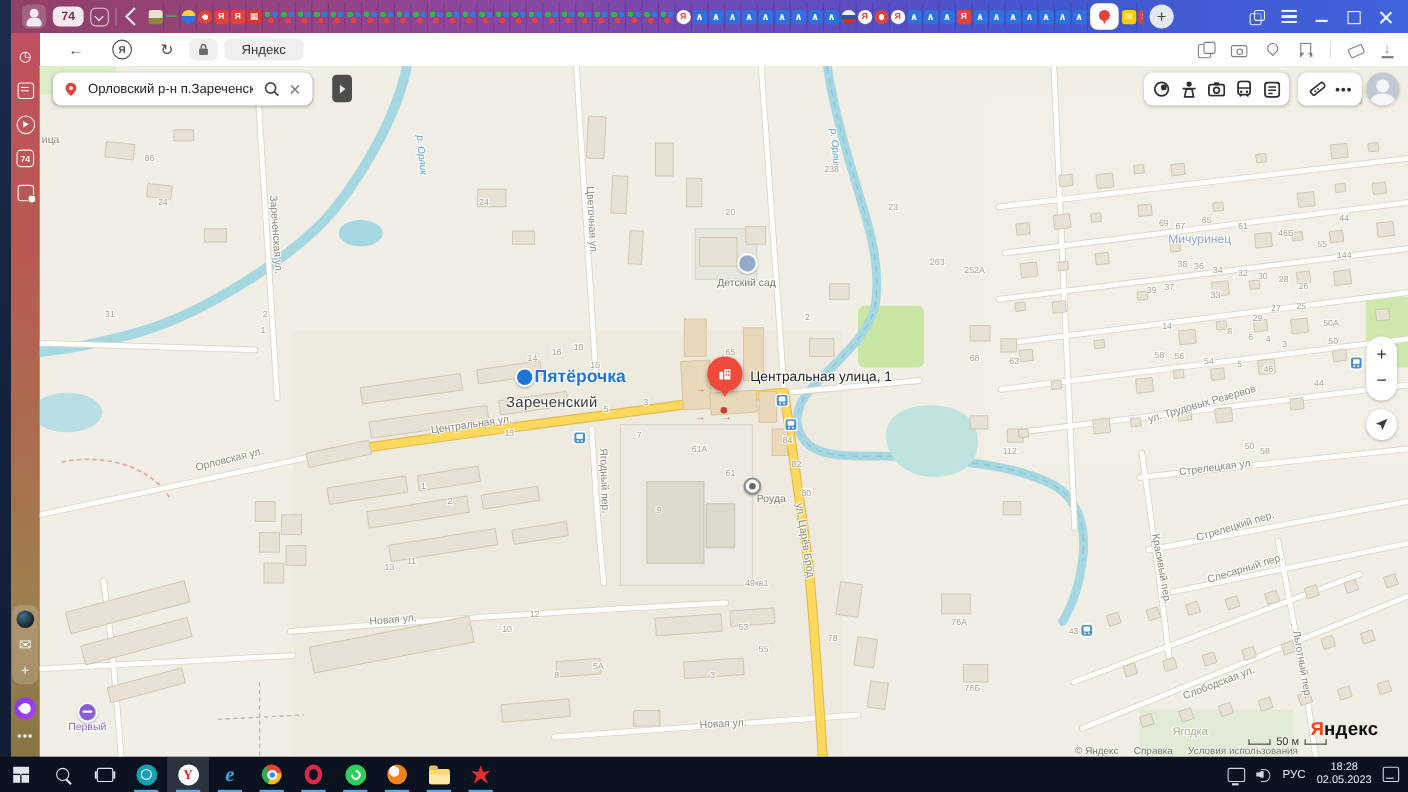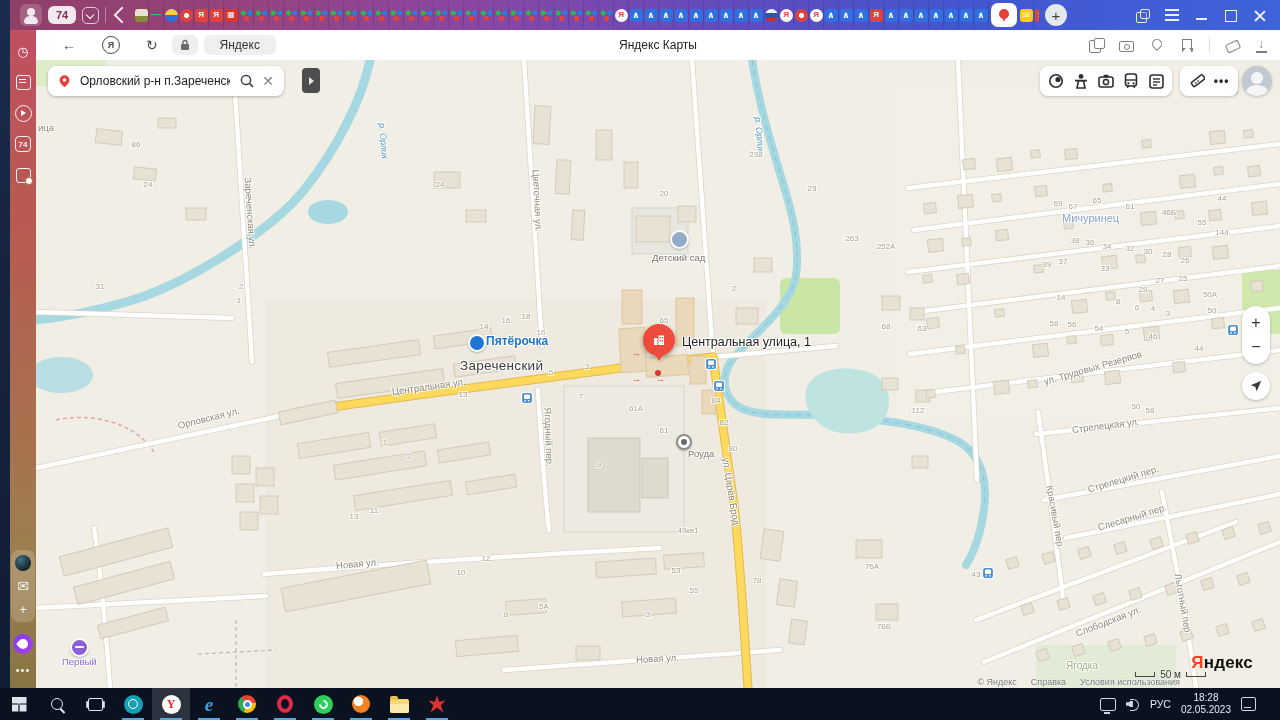--- a/index.html
+++ b/index.html
@@ -110,21 +110,21 @@
   
   .map{position:absolute;left:36px;top:60px;width:1244px;height:628px;background:#f1eee5;overflow:hidden;}
   #labels{position:absolute;left:0;top:0;width:100%;height:100%;pointer-events:none;}
   .ml{position:absolute;white-space:nowrap;transform-origin:left center;
     text-shadow:-1px -1px 0 #fff,1px -1px 0 #fff,-1px 1px 0 #fff,1px 1px 0 #fff;}
   .ml-street{font-size:9.5px;color:#8d887b;}
   .ml-town{font-size:13.5px;color:#3b3b3b;letter-spacing:.3px;}
   .ml-area{font-size:11px;color:#8aa3cc;}
   .ml-water{font-size:9px;color:#58a0c8;font-style:italic;}
   .ml-poi{font-size:9.5px;color:#7d7668;}
-  .ml-brand{font-size:12px;color:#1f74d4;font-weight:bold;}
+  .ml-brand{font-size:16px;color:#1f74d4;font-weight:bold;}
   .ml-purple{font-size:9.5px;color:#8a66d6;}
   .ml-green{font-size:10px;color:#a3b183;}
   .ml-num{font-size:8px;color:#aaa293;transform:translate(-50%,-50%);}
 
   .poi-dot{position:absolute;border-radius:50%;box-shadow:0 1px 2px rgba(0,0,0,.25);}
   .poi-pyat{left:432px;top:274px;width:14px;height:14px;background:#1f74d4;border:2px solid #fff;}
   .poi-kinder{left:634px;top:170px;width:15px;height:15px;background:#93abc9;border:2px solid #fff;}
   .poi-rouda{left:640px;top:374px;width:12px;height:12px;background:#fff;border:2px solid #8f8f8f;}
   .poi-rouda::after{content:'';position:absolute;left:3px;top:3px;width:6px;height:6px;border-radius:50%;background:#666;}
   .poi-perv{left:34px;top:578px;width:15px;height:15px;background:#8a5fd6;border:2px solid #fff;}
@@ -193,21 +193,21 @@
   .ic-chrome{width:18px;height:18px;border-radius:50%;background:conic-gradient(from -40deg,#ea4335 0 120deg,#fbbc05 0 240deg,#34a853 0 360deg);position:relative;}
   .ic-chrome::after{content:'';position:absolute;left:4.5px;top:4.5px;width:9px;height:9px;border-radius:50%;background:#4285f4;border:2px solid #fff;box-sizing:border-box;}
   .ic-opera{width:16px;height:18px;border-radius:50%;border:4px solid #e0294a;box-sizing:border-box;}
   .ic-wa{width:19px;height:19px;border-radius:50%;background:#2fce5c;position:relative;}
   .ic-wa::after{content:'';position:absolute;left:5px;top:5px;width:9px;height:9px;border:2px solid #fff;border-radius:50%;border-left-color:transparent;transform:rotate(45deg);box-sizing:border-box;}
   .ic-orange{width:18px;height:18px;border-radius:50%;background:radial-gradient(circle at 35% 35%,#fff 28%,#f5811f 30%);}
   .ic-folder{width:19px;height:14px;background:#f8d775;border-radius:2px;position:relative;margin-top:3px;}
   .ic-folder::before{content:'';position:absolute;left:0;top:-3px;width:8px;height:4px;background:#e8bf55;border-radius:2px 2px 0 0;}
   .ic-folder::after{content:'';position:absolute;left:0;top:5px;width:19px;height:9px;background:#ffe9a8;border-radius:0 0 2px 2px;}
   .ic-red{width:17px;height:17px;background:#e03131;clip-path:polygon(50% 0,63% 37%,100% 30%,72% 58%,88% 100%,50% 72%,12% 100%,28% 58%,0 30%,37% 37%);}
-  .tray{margin-left:auto;display:flex;align-items:center;gap:10px;padding-right:24px;color:#e7edf6;}
+  .tray{margin-left:auto;display:flex;align-items:center;gap:10px;padding-right:8px;color:#e7edf6;}
   .tr-mon{width:14px;height:11px;border:1.5px solid #cfd6e2;border-radius:2px;position:relative;}
   .tr-mon::after{content:'';position:absolute;left:3px;bottom:-4px;width:6px;height:2px;background:#cfd6e2;}
   .tr-vol{width:14px;height:12px;position:relative;}
   .tr-vol::before{content:'';position:absolute;left:0;top:3px;width:7px;height:6px;background:#cfd6e2;clip-path:polygon(0 20%,40% 20%,100% -40%,100% 140%,40% 80%,0 80%);}
   .tr-vol::after{content:'';position:absolute;right:1px;top:1px;width:8px;height:10px;border:1.6px solid #cfd6e2;border-left:none;border-radius:0 8px 8px 0;}
   .tr-lang{font-size:10.5px;}
   .tr-clock{font-size:10px;text-align:center;line-height:1.25;}
   .tr-ac{width:13px;height:12px;border:1.5px solid #cfd6e2;border-radius:2px;position:relative;}
   .tr-ac::after{content:'';position:absolute;left:2px;bottom:2px;width:7px;height:1.5px;background:#cfd6e2;}
 </style>
@@ -423,21 +423,20 @@
     <div class="tool-ic">←</div>
     <div class="ya-circle">Я</div>
     <div class="tool-ic">↻</div>
     <div class="pill">
       <svg width="10" height="12" viewBox="0 0 10 12">
           <rect x="1" y="5" width="8" height="6" rx="1" fill="#6b6b6b"></rect>
           <path d="M3 5 V3.5 A2 2 0 0 1 7 3.5 V5" fill="none" stroke="#6b6b6b" stroke-width="1.4"></path>
         </svg>
     </div>
     <div class="pill host-pill">Яндекс</div>
-    <div class="tb-title">Яндекс Карты</div>
     <div class="tool-right">
       <div class="tr-ic tr-panels"></div>
       <div class="tr-ic tr-cam"></div>
       <div class="tr-ic tr-pin"></div>
       <div class="tr-ic tr-bm"></div>
       <div class="tool-div"></div>
       <div class="tr-ic tr-tag"></div>
       <div class="tr-ic tr-dl"></div>
     </div>
   </div>

